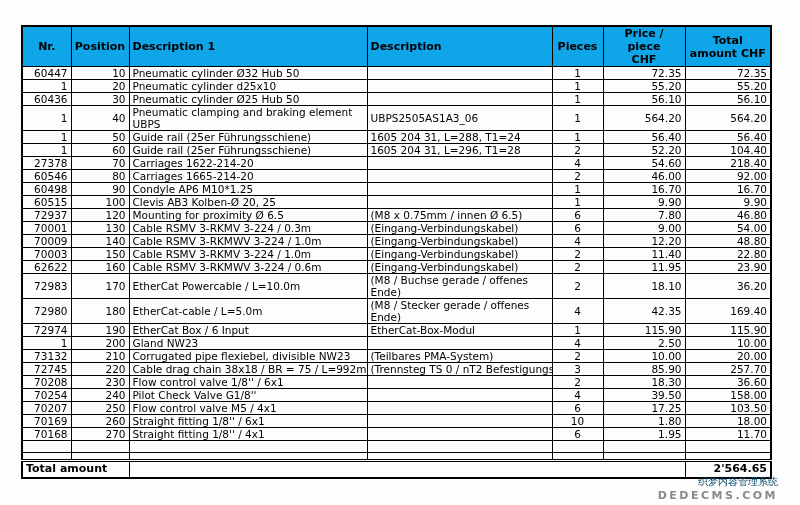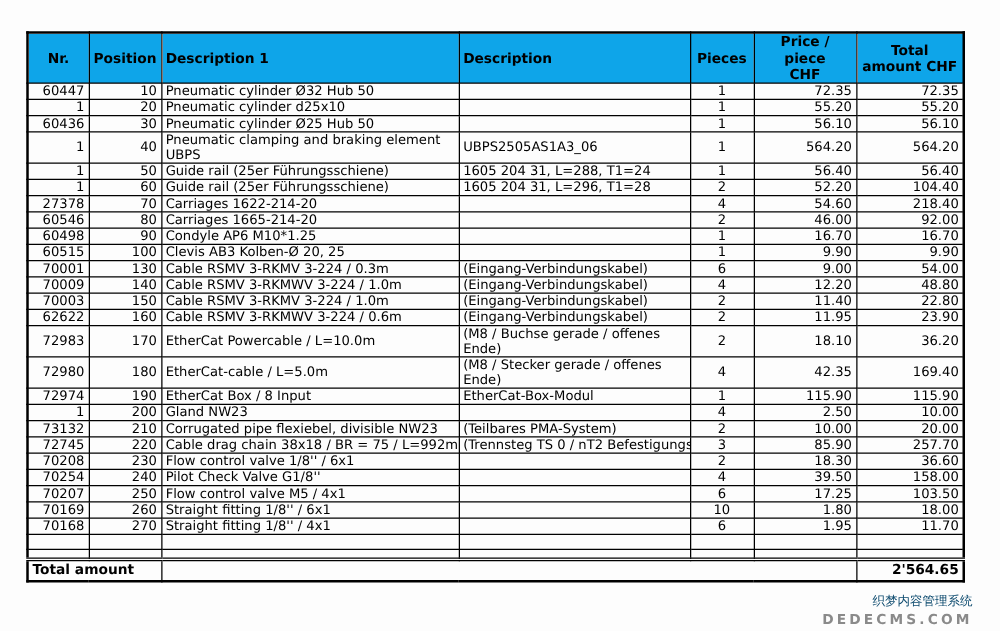--- a/index.html
+++ b/index.html
@@ -187,20 +187,29 @@
         <tr class="single">
           <td class="num">60515</td>
           <td class="num">100</td>
           <td>Clevis AB3 Kolben-Ø 20, 25</td>
           <td></td>
           <td class="ctr">1</td>
           <td class="num">9.90</td>
           <td class="num">9.90</td>
         </tr>
         <tr class="single">
+          <td class="num">72937</td>
+          <td class="num">120</td>
+          <td>Mounting for proximity Ø 6.5</td>
+          <td>(M8 x 0.75mm / innen Ø 6.5)</td>
+          <td class="ctr">6</td>
+          <td class="num">7.80</td>
+          <td class="num">46.80</td>
+        </tr>
+        <tr class="single">
           <td class="num">70001</td>
           <td class="num">130</td>
           <td>Cable RSMV 3-RKMV 3-224 / 0.3m</td>
           <td>(Eingang-Verbindungskabel)</td>
           <td class="ctr">6</td>
           <td class="num">9.00</td>
           <td class="num">54.00</td>
         </tr>
         <tr class="single">
           <td class="num">70009</td>
@@ -243,21 +252,21 @@
           <td class="num">180</td>
           <td>EtherCat-cable / L=5.0m</td>
           <td class="wrap">(M8 / Stecker gerade / offenes Ende)</td>
           <td class="ctr">4</td>
           <td class="num">42.35</td>
           <td class="num">169.40</td>
         </tr>
         <tr class="single">
           <td class="num">72974</td>
           <td class="num">190</td>
-          <td>EtherCat Box / 8 Input</td>
+          <td>EtherCat Box / 6 Input</td>
           <td>EtherCat-Box-Modul</td>
           <td class="ctr">1</td>
           <td class="num">115.90</td>
           <td class="num">115.90</td>
         </tr>
         <tr class="single">
           <td class="num">1</td>
           <td class="num">200</td>
           <td>Gland NW23</td>
           <td></td>

